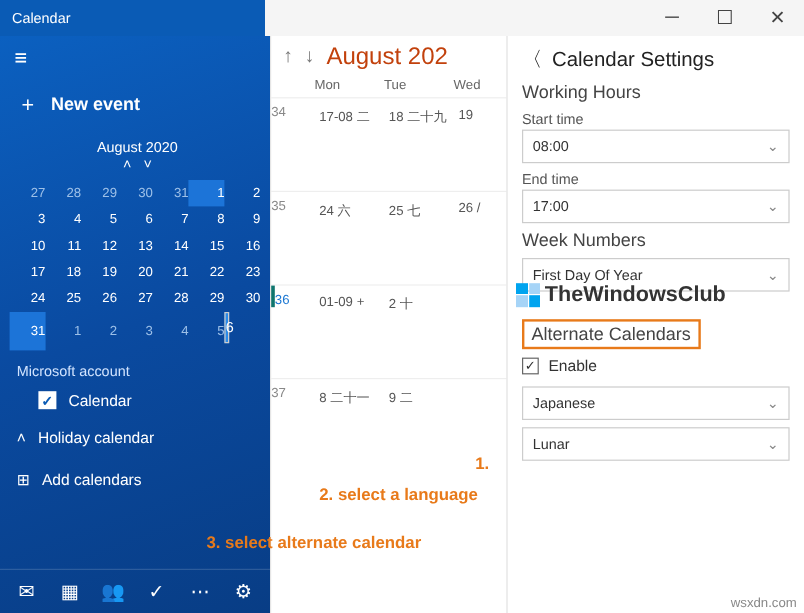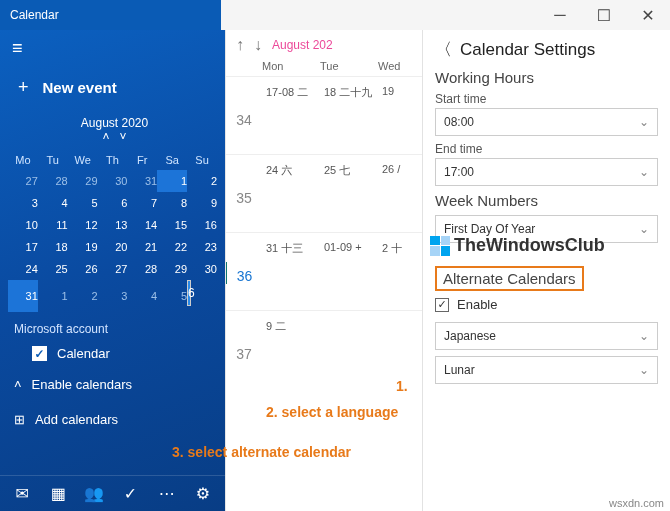--- a/index.html
+++ b/index.html
@@ -27,26 +27,26 @@
   .account-line { padding: 10px 14px 4px; font-size: 12px; color: #d2e4ff; }
   .cal-check { display: flex; align-items: center; gap: 10px; padding: 6px 32px; font-size: 13px; }
   .cal-check .cb { width: 15px; height: 15px; background: #fff; display:flex; align-items:center; justify-content:center; color:#0a5bb5; font-size:12px; font-weight:bold; }
   .section-row { display: flex; align-items: center; gap: 10px; padding: 10px 14px; font-size: 13px; }
   .sidebar-icons { margin-top: auto; display: flex; justify-content: space-around; padding: 8px 4px; border-top: 1px solid rgba(255,255,255,0.15); }
   .sidebar-icons div { width: 32px; text-align: center; font-size: 16px; }
 
   .calgrid { flex: 1; position: relative; background: #fff; border-left: 1px solid #e5e5e5; }
   .grid-header { display:flex; align-items:center; gap:10px; padding: 6px 10px; }
   .grid-header .arrows { display:flex; gap:10px; color:#777; font-size:16px; }
-  .grid-header .month { color:#ec4899; font-size:12px; font-weight:400; }
+  .grid-header .month { color:#c2410c; font-size:20px; font-weight:400; }
   .dowrow { display:flex; padding:0 0 4px 36px; color:#666; font-size:11px; }
   .dowrow div { width:58px; }
   .week { display:flex; align-items:flex-start; border-top:1px solid #eee; height:78px; }
-  .week .wn { width:36px; text-align:center; color:#888; font-size:14px; padding-top:6px;margin-top:29px; }
-  .week .wn.cur { color:#1976d2; border-left:1px solid #0f766e; }
+  .week .wn { width:36px; color:#888; font-size:11px; padding-top:6px; }
+  .week .wn.cur { color:#1976d2; border-left:3px solid #0f766e; }
   .week .cell { width:58px; padding:8px 4px; font-size:11px; color:#555; }
 
   .settings { position:absolute; top:30px; right:0; width:248px; height:481px; background:#fff; border-left:1px solid #e2e2e2; padding:8px 12px; font-size:13px; color:#333; }
   .settings .header { display:flex; align-items:center; gap:8px; font-size:17px; color:#222; margin-bottom:8px; }
   .settings h4 { font-size:15px; font-weight:400; color:#444; margin:6px 0 6px; }
   .settings label { font-size:12px; color:#555; display:block; margin:4px 0 2px; }
   .sel { border:1px solid #ccc; padding:6px 8px; font-size:12px; display:flex; justify-content:space-between; align-items:center; margin-bottom:6px; background:#fff; }
   .sel .chev { color:#888; }
   .hl { border:2px solid #e87a1a; padding:2px 6px; display:inline-block;margin-top:11px; }
   .enable-row { display:flex; align-items:center; gap:8px; margin:4px 0 10px; }
@@ -80,29 +80,20 @@
       <span class="ym">August 2020</span>
       <span class="nav">
         <span>˄</span>
         <span>˅</span>
       </span>
     </div>
     <div class="mini-cal">
       <table id="mini-table">
           <tbody>
             <tr>
-              <th>Mo</th>
-              <th>Tu</th>
-              <th>We</th>
-              <th>Th</th>
-              <th>Fr</th>
-              <th>Sa</th>
-              <th>Su</th>
-            </tr>
-            <tr>
               <td class="dim">27</td>
               <td class="dim">28</td>
               <td class="dim">29</td>
               <td class="dim">30</td>
               <td class="dim">31</td>
               <td class="today">1</td>
               <td class="">2</td>
             </tr>
             <tr>
               <td class="">3</td>
@@ -152,21 +143,21 @@
           </tbody>
         </table>
     </div>
     <div class="account-line">Microsoft account</div>
     <div class="cal-check">
       <span class="cb">✓</span>
       <span>Calendar</span>
     </div>
     <div class="section-row">
       <span>˄</span>
-      <span>Enable calendars</span>
+      <span>Holiday calendar</span>
     </div>
     <div class="section-row">
       <span>⊞</span>
       <span>Add calendars</span>
     </div>
     <div class="sidebar-icons">
       <div>✉</div>
       <div>▦</div>
       <div>👥</div>
       <div>✓</div>
@@ -196,26 +187,26 @@
           <div class="cell">19</div>
         </div>
         <div class="week">
           <div class="wn">35</div>
           <div class="cell">24 六</div>
           <div class="cell">25 七</div>
           <div class="cell">26 /</div>
         </div>
         <div class="week">
           <div class="wn cur">36</div>
-          <div class="cell">31 十三</div>
           <div class="cell">01-09 +</div>
           <div class="cell">2 十</div>
         </div>
         <div class="week">
           <div class="wn">37</div>
+          <div class="cell">8 二十一</div>
           <div class="cell">9 二</div>
         </div>
       </div>
   </div>
 </div>
 
 <div class="settings">
   <div class="header">
     <span>〈</span>
     <span>Calendar Settings</span>

